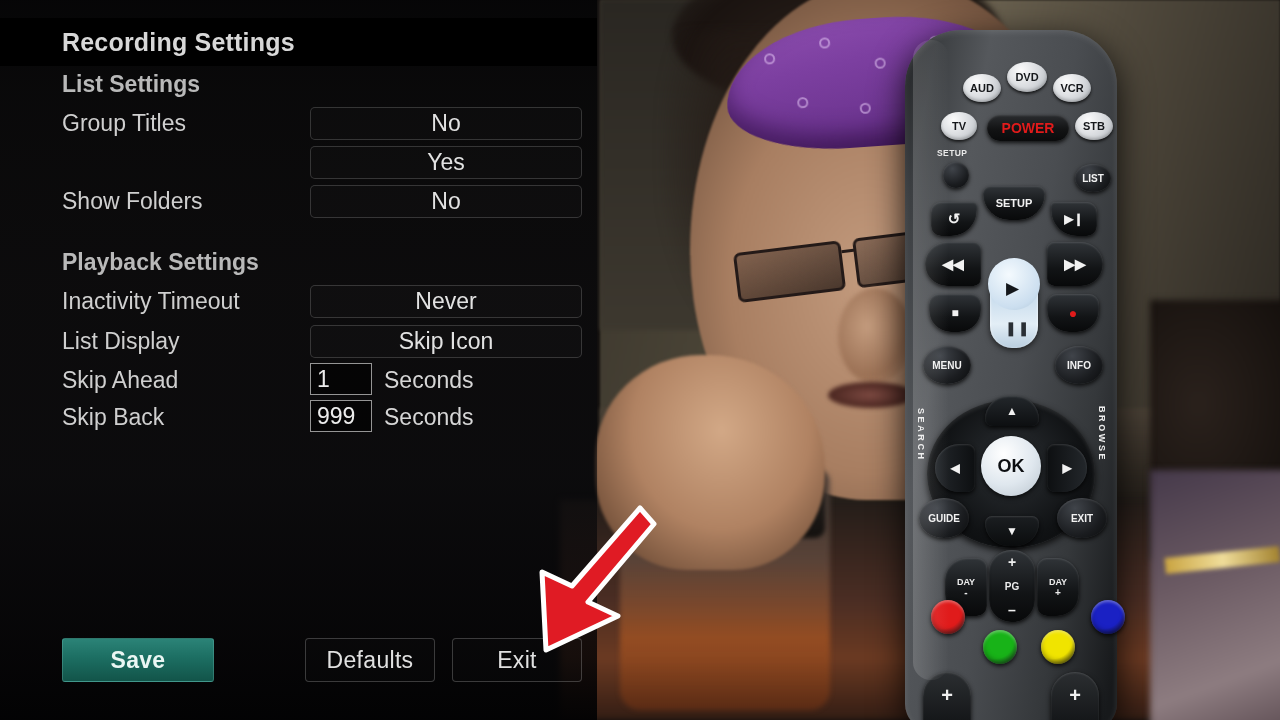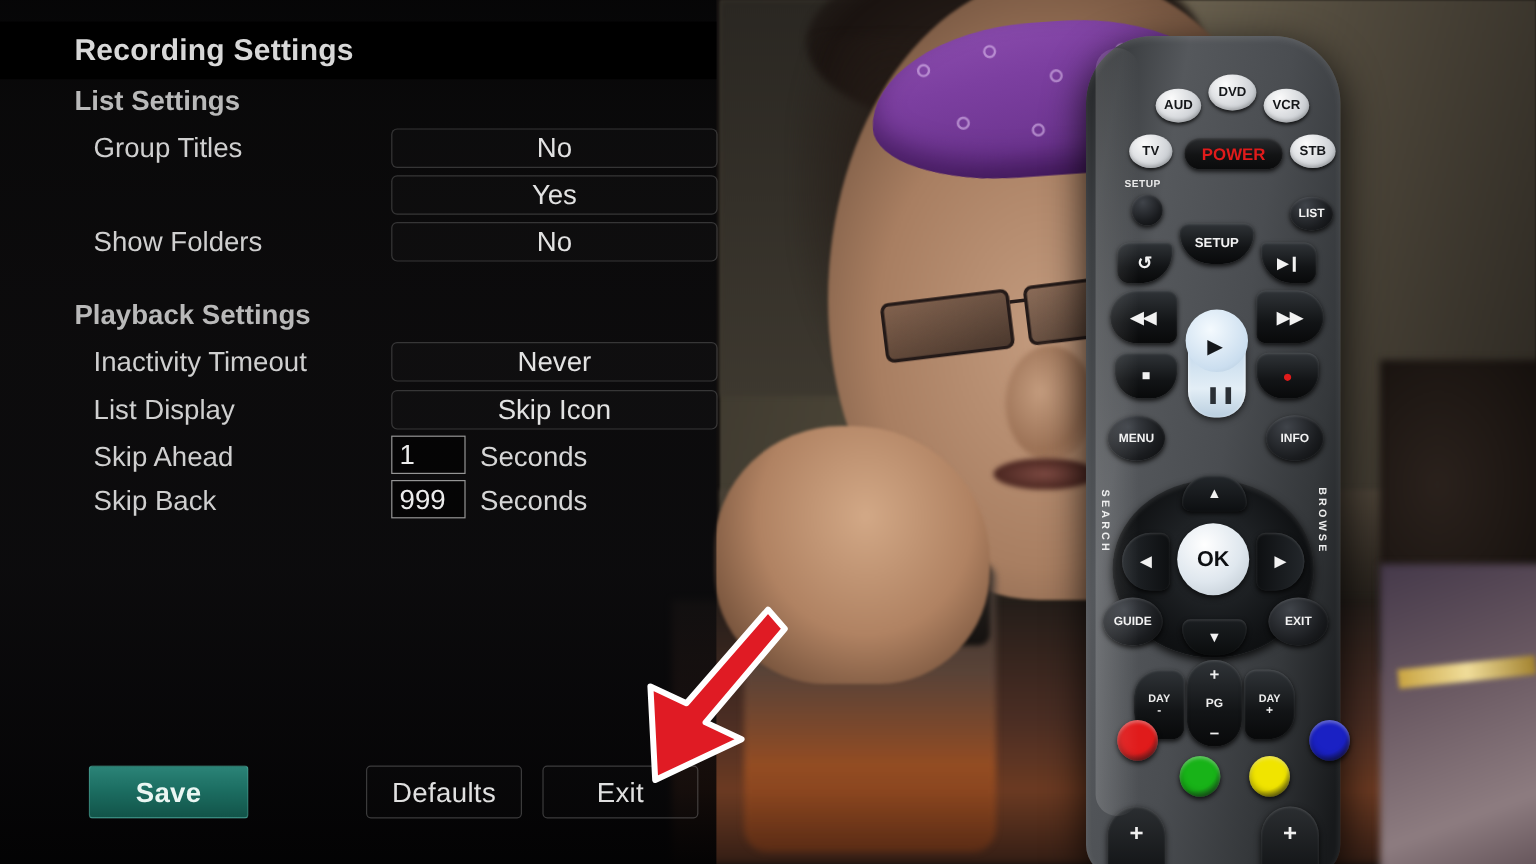--- a/index.html
+++ b/index.html
@@ -124,21 +124,21 @@
     position:absolute; left:62px; top:28px;
     font-size:25px; font-weight:bold; color:#d8d8d8; letter-spacing:.2px;
   }
   .section{
     position:absolute; left:62px;
     font-size:23px; font-weight:bold; color:#b9b9b9;
   }
   .sec-list{ top:71px; }
   .sec-play{ top:249px; }
 
-  .row{ position:absolute; left:78px; width:520px; height:34px; }
+  .row{ position:absolute; left:62px; width:520px; height:34px; }
   .row .lbl{
     position:absolute; left:0; top:0; font-size:23px; color:#cfcfcf; white-space:nowrap;
   }
   .valbox{
     position:absolute; left:248px; top:-3px; width:272px; height:33px;
     border:1px solid rgba(150,150,150,.30); border-radius:5px;
     background:rgba(255,255,255,.016);
     display:flex; align-items:center; justify-content:center;
   }
   .valbox span{ font-size:23px; color:#e2e2e2; }
@@ -158,21 +158,21 @@
   .r4{top:288px;} .r5{top:328px;} .r6{top:367px;} .r7{top:404px;}
 
   
   .footer{ position:absolute; left:0; top:638px; width:597px; height:48px; }
   .btn{
     position:absolute; top:0; height:44px;
     display:flex; align-items:center; justify-content:center;
     font-size:23px; font-weight:bold; letter-spacing:.3px;
   }
   .btn-save{
-    left:74px; width:133px;
+    left:62px; width:152px;
     background:linear-gradient(180deg,#2b8377 0%,#1c6e62 45%,#125449 100%);
     border:1px solid rgba(120,200,188,.30); border-radius:3px;
     color:#eaf6f3;
   }
   .btn-ghost{
     border:1px solid rgba(160,160,160,.34); border-radius:4px;
     background:rgba(255,255,255,.012); color:#e0e0e0; font-weight:normal;
   }
   .btn-def{ left:305px; width:130px; }
   .btn-exit{ left:452px; width:130px; }

